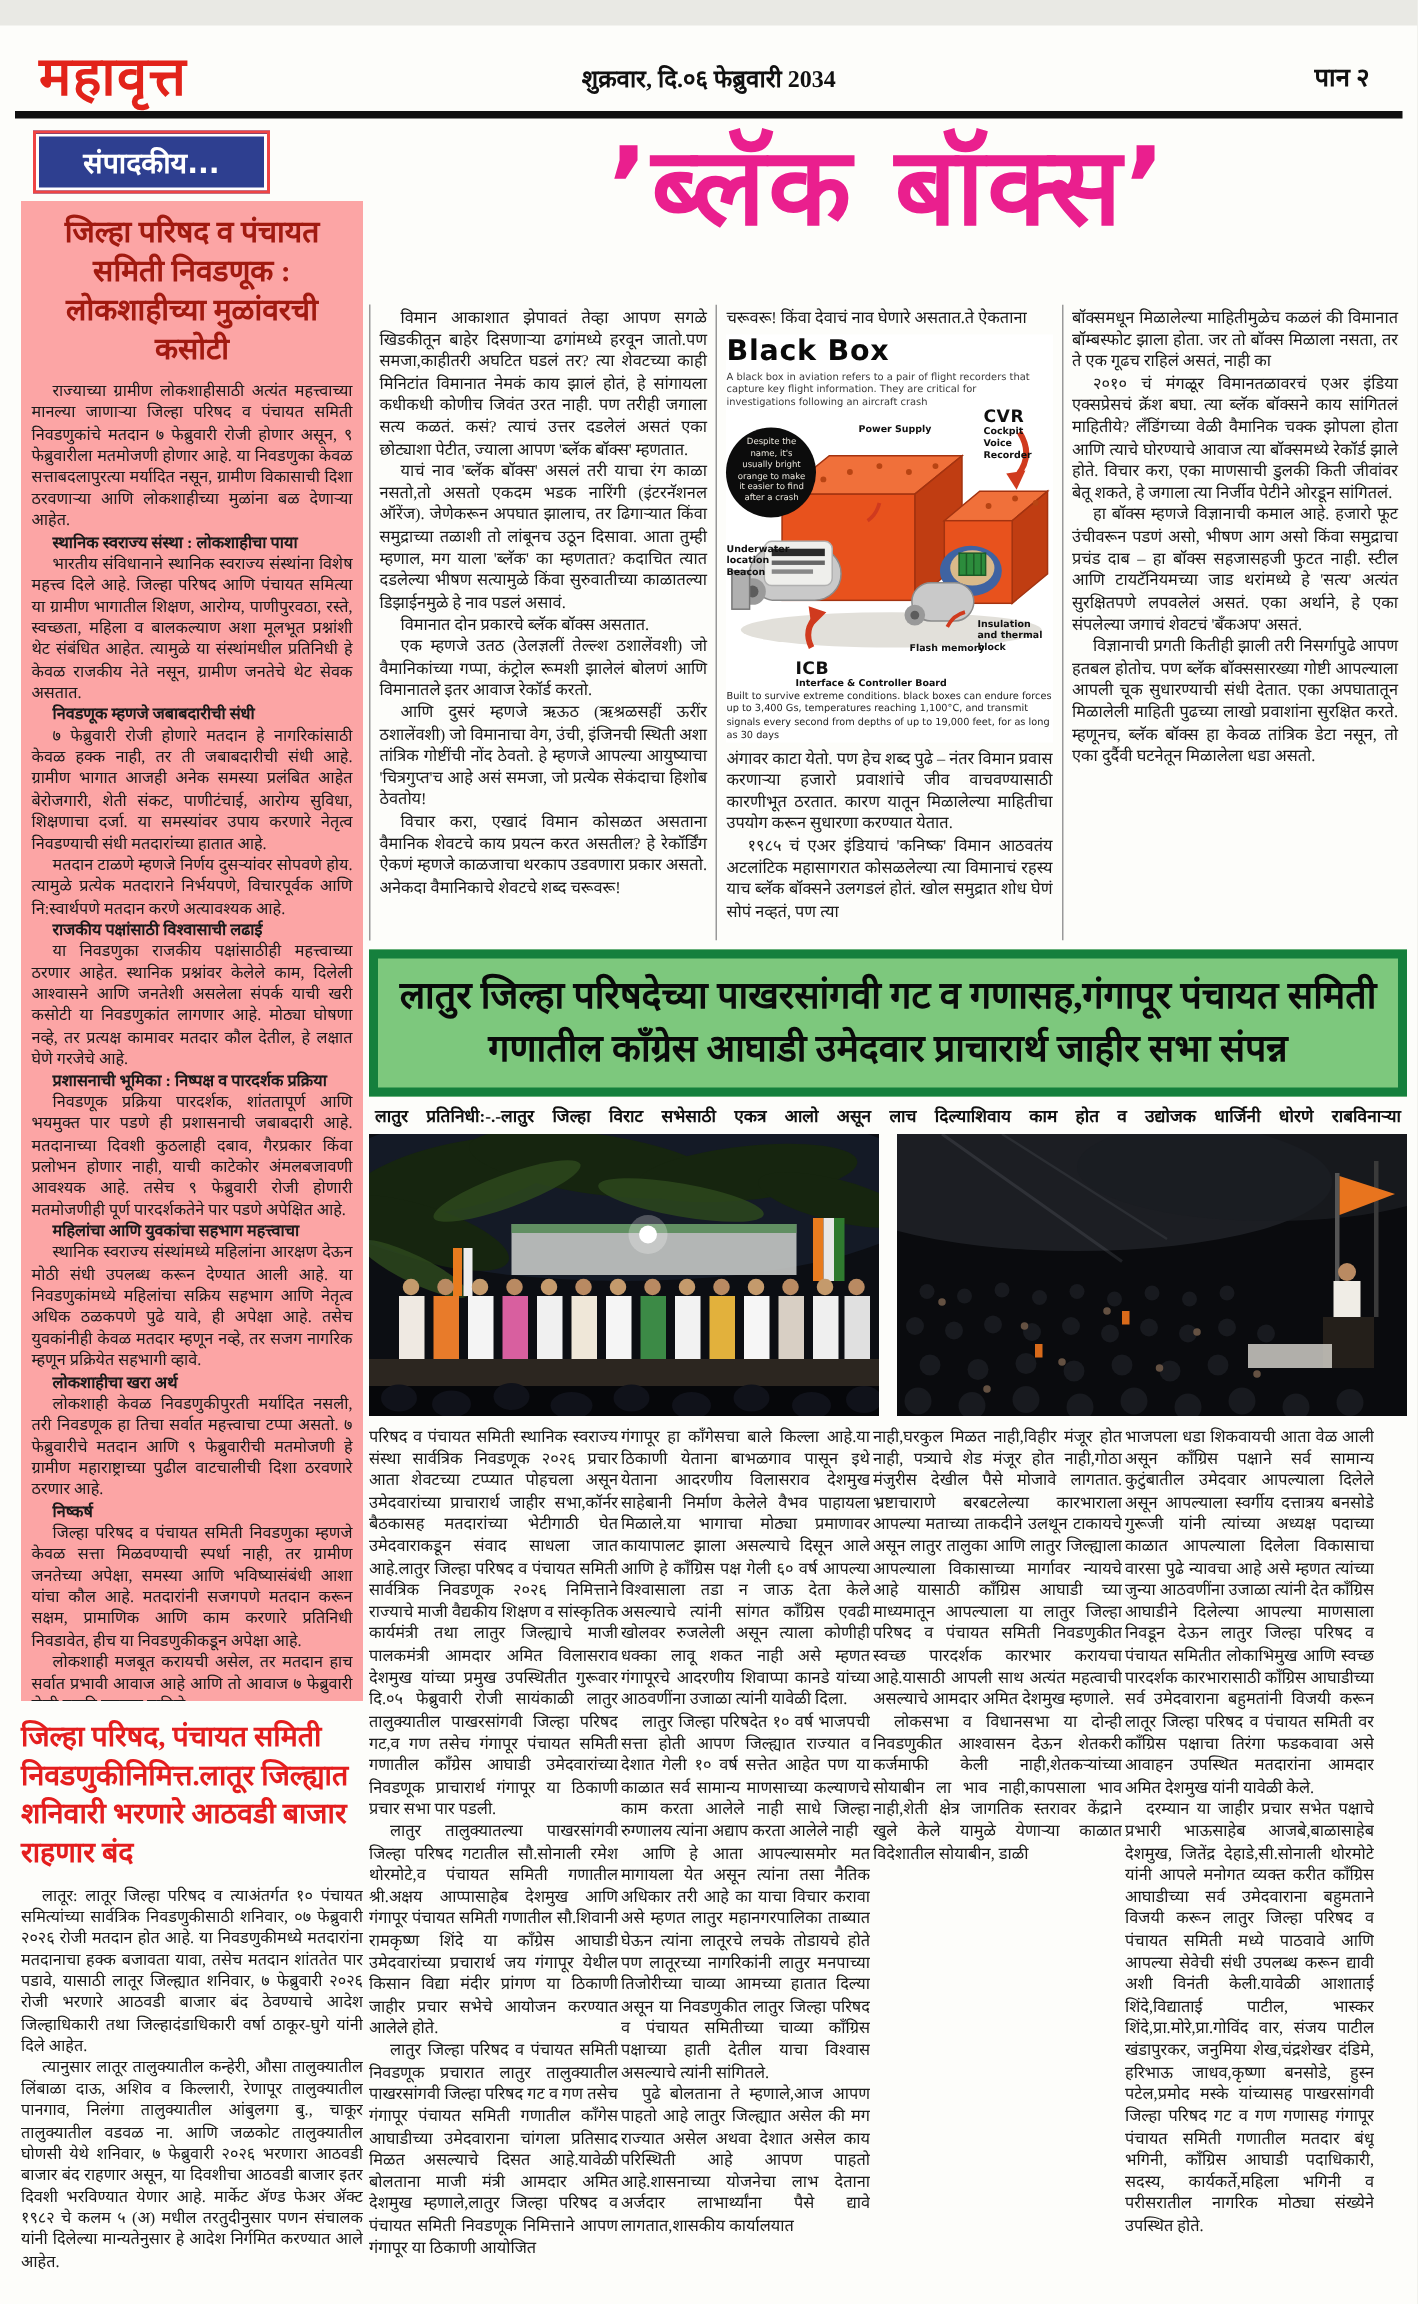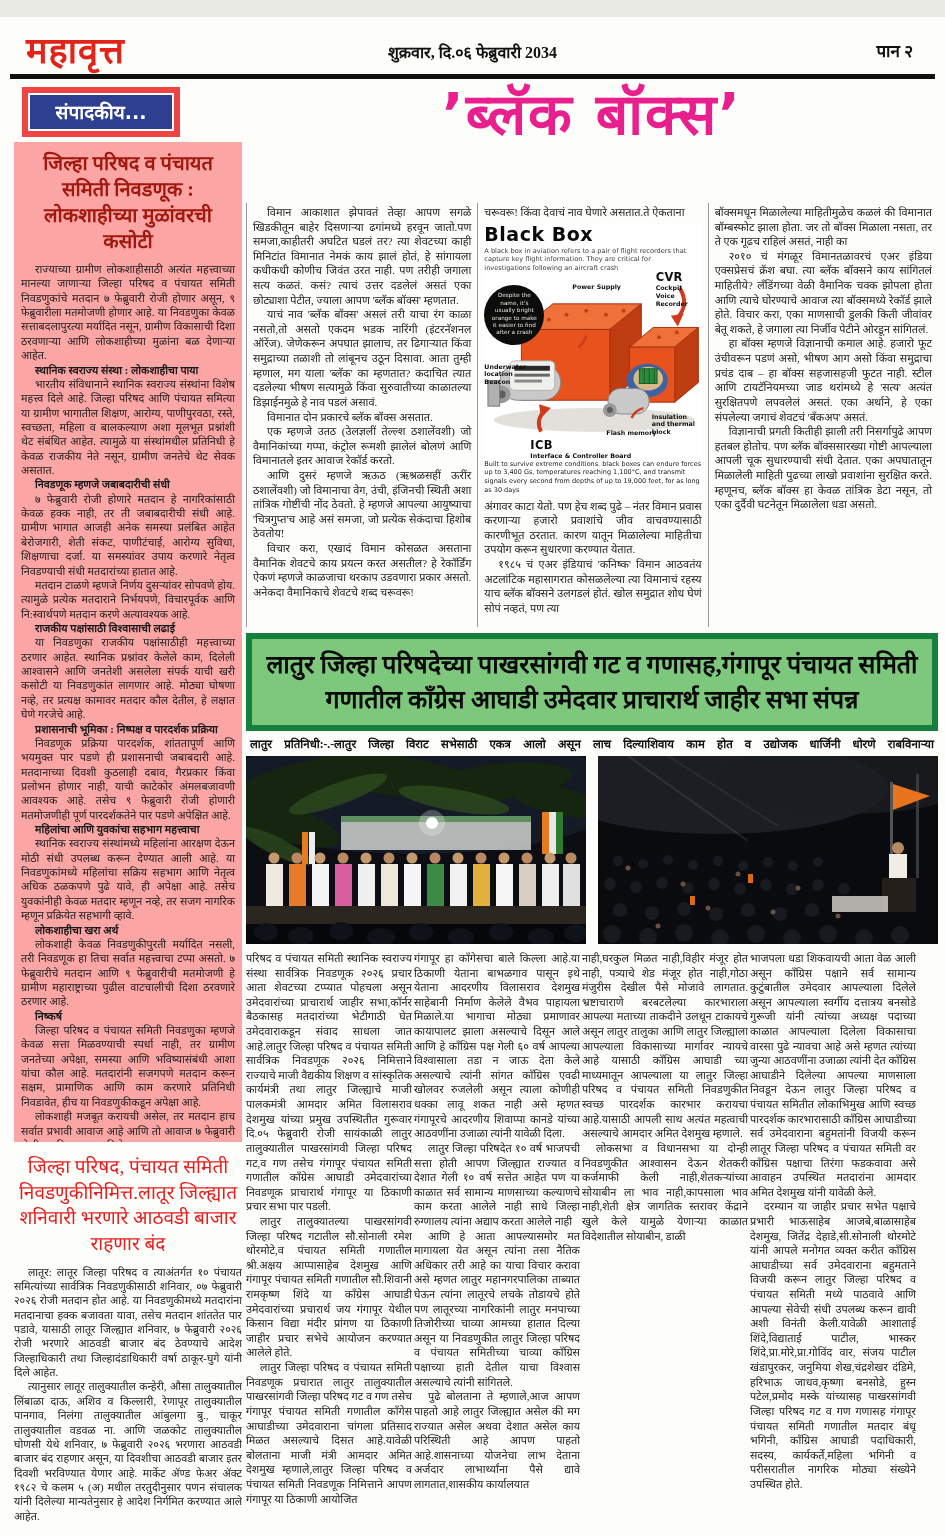--- a/index.html
+++ b/index.html
@@ -10,33 +10,33 @@
   .logo{position:absolute;top:8px;left:26px;font-size:36px;font-weight:bold;color:#e2231a;
         font-family:"DejaVu Sans","Liberation Sans",sans-serif;letter-spacing:1px}
   .date{position:absolute;top:24px;left:0;right:0;text-align:center;font-size:16px;font-weight:bold}
   .pageno{position:absolute;top:22px;right:32px;font-size:17px;font-weight:bold}
   .top-rule{position:absolute;top:57px;left:10px;right:10px;height:5px;background:#101010}
   .hrule{border-top:4px solid #000;border-bottom:2px solid #000;height:8px}
   
   .left-col{position:absolute;left:14px;top:70px;width:228px}
   .edit-label{width:158px;margin-left:8px;background:#2e3f90;color:#fff;
         font-family:"DejaVu Sans","Liberation Sans",sans-serif;font-weight:bold;font-size:19px;
-        text-align:center;padding:6px 0;box-shadow:inset 0 0 0 2px #fff;border:6px solid #ef4444}
+        text-align:center;padding:6px 0;box-shadow:inset 0 0 0 2px #fff;border:2px solid #ef4444}
   .edit-panel{margin-top:5px;background:#fca5a5;padding:8px 7px 6px;height:1000px;overflow:hidden}
   .edit-headline{color:#a11a10;font-size:20px;line-height:1.3;text-align:center;font-weight:bold;margin-bottom:8px}
   .para{font-size:10.8px;line-height:1.33;text-align:justify;text-indent:14px;color:#1a1a1a}
   .para.sub{font-weight:bold}
   .para.cont{text-indent:0}
   .market{margin-top:12px}
-  .market-headline{color:#e41e1e;font-size:19px;line-height:1.35;text-align:center;font-weight:normal;margin-bottom:8px}
+  .market-headline{color:#e41e1e;font-size:19px;line-height:1.35;text-align:left;font-weight:bold;margin-bottom:8px}
   .market-body{height:272px;overflow:hidden}
   .left-col .hrule{margin-top:8px}
   
   .main-col{position:absolute;left:246px;top:62px;width:692px}
-  .bb-headline{color:#ea1f8e;text-align:center;font-size:57px;line-height:1.25;font-weight:bold;height:122px;
+  .bb-headline{color:#ea1f8e;text-align:center;font-size:72px;line-height:1.25;font-weight:bold;height:122px;
         font-family:"DejaVu Sans","Liberation Sans",sans-serif;letter-spacing:2px;overflow:hidden}
   .bb-cols{display:flex;margin-top:2px;height:424px;overflow:hidden;border-left:1px solid #999}
   .bb-col{width:231px;padding:2px 6px 0;overflow:hidden}
   .bb-col + .bb-col{border-left:1px solid #999}
   .bb-col .para{font-size:10.9px;line-height:1.34}
   
   .infographic{position:relative;height:272px;margin:3px 0 4px;background:#fff;
         font-family:"DejaVu Sans","Liberation Sans",sans-serif}
   .ig-title{font-size:19px;font-weight:bold;color:#0a0a0a;letter-spacing:.5px}
   .ig-sub{font-size:6.6px;color:#3a3a3a;line-height:1.3;margin-top:2px;width:97%}

